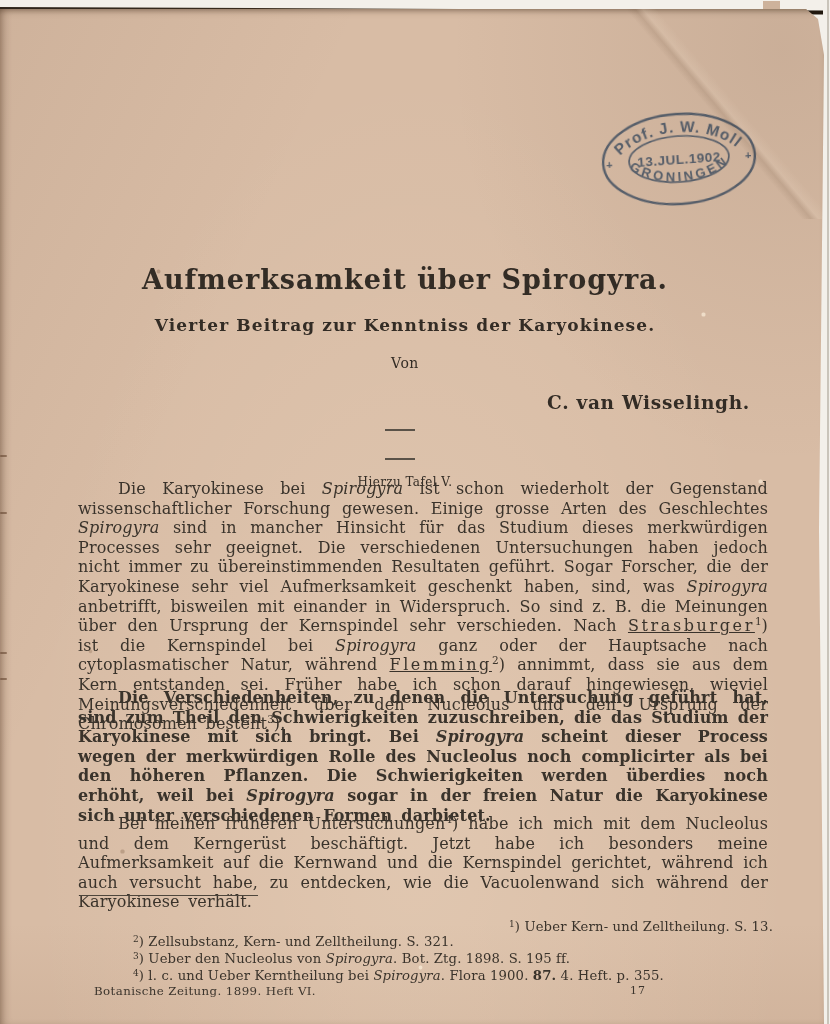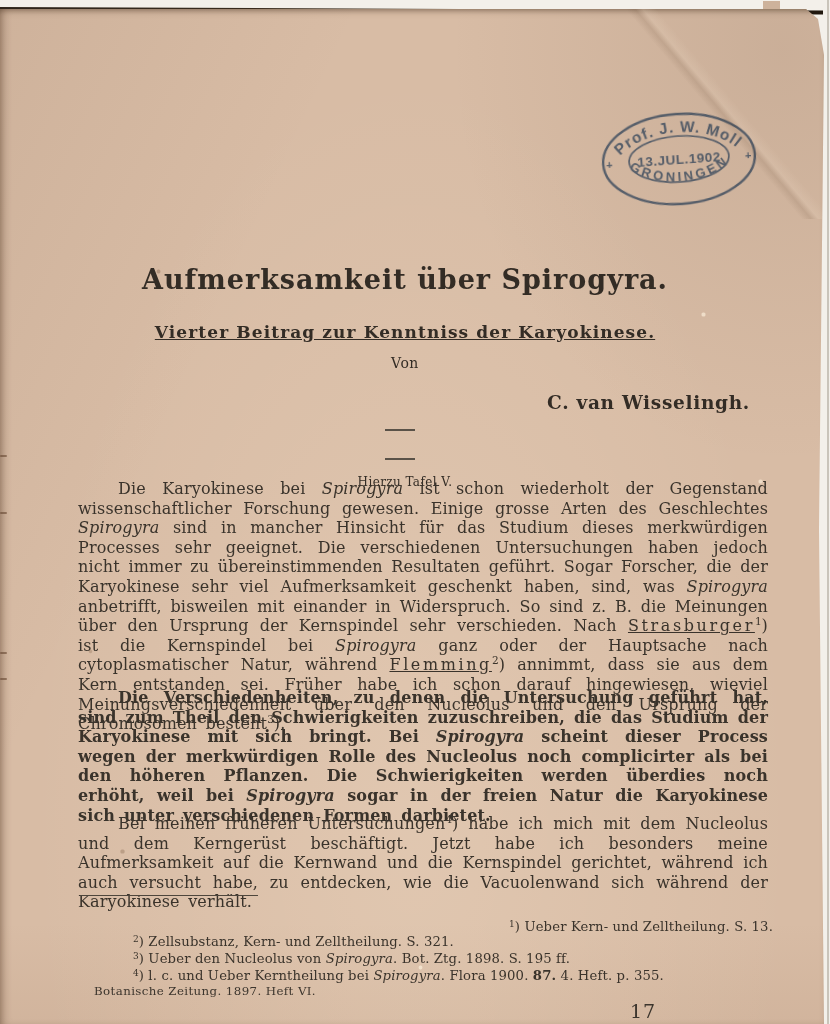--- a/index.html
+++ b/index.html
@@ -44,21 +44,21 @@
       90px 642px 0 1.2px rgba(125,95,70,0.28),
       598px 742px 0 1.5px rgba(245,230,210,0.75),
       282px 560px 0 1.1px rgba(125,95,70,0.22);}
   
   .stamp{position:absolute;left:599px;top:111px;width:160px;height:96px;
     transform:rotate(-4deg);opacity:0.85;mix-blend-mode:multiply;filter:blur(0.3px);}
   .stamp text, .stamp textPath{font-family:"Liberation Sans","DejaVu Sans",sans-serif;font-weight:bold;}
   
   .hblock{position:absolute;left:60px;width:690px;text-align:center;color:#332c25;}
   .title{top:264px;font-size:27px;font-weight:bold;letter-spacing:1px;}
-  .subtitle{top:322px;font-size:17px;font-weight:bold;letter-spacing:1.1px;text-decoration:underline;}
+  .subtitle{top:315px;font-size:17px;font-weight:bold;letter-spacing:1.1px;}
   .byline{top:355px;font-size:14px;letter-spacing:0.5px;}
   .author{top:392px;font-size:18.5px;font-weight:bold;letter-spacing:0.7px;text-align:right;}
   .plate{top:436px;font-size:12px;letter-spacing:0.4px;margin-top:39px;}
   .mini-rule{position:absolute;left:385px;width:30px;height:1.5px;background:#5a5248;}
   .rule-a{top:429px;}
   .rule-b{top:458px;}
   
   .para{position:absolute;left:78px;width:690px;text-align:justify;
     font-size:16px;line-height:19.6px;color:#3a332b;
     letter-spacing:0.15px;word-spacing:3.2px;text-indent:40px;}
@@ -66,21 +66,21 @@
   .para i,.fn i{font-style:italic;margin-top:36px;}
   .sperr{letter-spacing:2.6px;text-decoration:underline;}
   sup{font-size:10.5px;line-height:0;vertical-align:6px;letter-spacing:0;}
   
   .fn-rule{position:absolute;left:80px;top:895px;width:178px;height:1.4px;background:#4e463c;}
   .fn{position:absolute;left:133px;width:640px;font-size:13.2px;color:#3a332b;letter-spacing:0.15px;}
   .fn sup{font-size:9px;vertical-align:4px;}
   .fn1{top:919px;text-align:right;} .fn2{top:934px;} .fn3{top:951px;} .fn4{top:968px;}
   
   .footer-journal{position:absolute;left:94px;top:984px;font-size:11.8px;color:#3c352d;letter-spacing:0.4px;}
-  .footer-page{position:absolute;left:630px;top:984px;font-size:19px;color:#3c352d;letter-spacing:1px;margin-top:16px;}
+  .footer-page{position:absolute;left:630px;top:984px;font-size:11px;color:#3c352d;letter-spacing:1px;}
 </style>
 </head>
 <body>
 
 <div class="photo-edge"></div>
 <div class="paper-tab"></div>
 <div class="top-edge"></div>
 
 <div class="paper">
   <div class="crease"></div>
@@ -124,14 +124,14 @@
 <div class="para p1">Die Karyokinese bei <i>Spirogyra</i> ist schon wiederholt der Gegenstand wissenschaftlicher Forschung gewesen. Einige grosse Arten des Geschlechtes <i>Spirogyra</i> sind in mancher Hinsicht für das Studium dieses merkwürdigen Processes sehr geeignet. Die verschiedenen Untersuchungen haben jedoch nicht immer zu übereinstimmenden Resultaten geführt. Sogar Forscher, die der Karyokinese sehr viel Aufmerksamkeit geschenkt haben, sind, was <i>Spirogyra</i> anbetrifft, bisweilen mit einander in Widerspruch. So sind z. B. die Meinungen über den Ursprung der Kernspindel sehr verschieden. Nach <span class="sperr">Strasburger</span><sup>1</sup>) ist die Kernspindel bei <i>Spirogyra</i> ganz oder der Hauptsache nach cytoplasmatischer Natur, während <span class="sperr">Flemming</span><sup>2</sup>) annimmt, dass sie aus dem Kern entstanden sei. Früher habe ich schon darauf hingewiesen, wieviel Meinungsverschiedenheit über den Nucleolus und den Ursprung der Chromosomen besteht<sup>3</sup>).</div>
 <div class="para p2">Die Verschiedenheiten, zu denen die Untersuchung geführt hat, sind zum Theil den Schwierigkeiten zuzuschreiben, die das Studium der Karyokinese mit sich bringt. Bei <i>Spirogyra</i> scheint dieser Process wegen der merkwürdigen Rolle des Nucleolus noch complicirter als bei den höheren Pflanzen. Die Schwierigkeiten werden überdies noch erhöht, weil bei <i>Spirogyra</i> sogar in der freien Natur die Karyokinese sich unter verschiedenen Formen darbietet.</div>
 <div class="para p3">Bei meinen früheren Untersuchungen<sup>4</sup>) habe ich mich mit dem Nucleolus und dem Kerngerüst beschäftigt. Jetzt habe ich besonders meine Aufmerksamkeit auf die Kernwand und die Kernspindel gerichtet, während ich auch versucht habe, zu entdecken, wie die Vacuolenwand sich während der Karyokinese verhält.</div>
 
 <div class="fn-rule"></div>
 <div class="fn fn1"><sup>1</sup>) Ueber Kern- und Zelltheilung. S. 13.</div>
 <div class="fn fn2"><sup>2</sup>) Zellsubstanz, Kern- und Zelltheilung. S. 321.</div>
 <div class="fn fn3"><sup>3</sup>) Ueber den Nucleolus von <i>Spirogyra</i>. Bot. Ztg. 1898. S. 195 ff.</div>
 <div class="fn fn4"><sup>4</sup>) l. c. und Ueber Kerntheilung bei <i>Spirogyra</i>. Flora 1900. <b>87.</b> 4. Heft. p. 355.</div>
 
-<div class="footer-journal">Botanische Zeitung. 1897. Heft VI.</div>
+<div class="footer-journal">Botanische Zeitung. 1899. Heft VI.</div>
 <div class="footer-page">17</div>
 
 </body></html>

